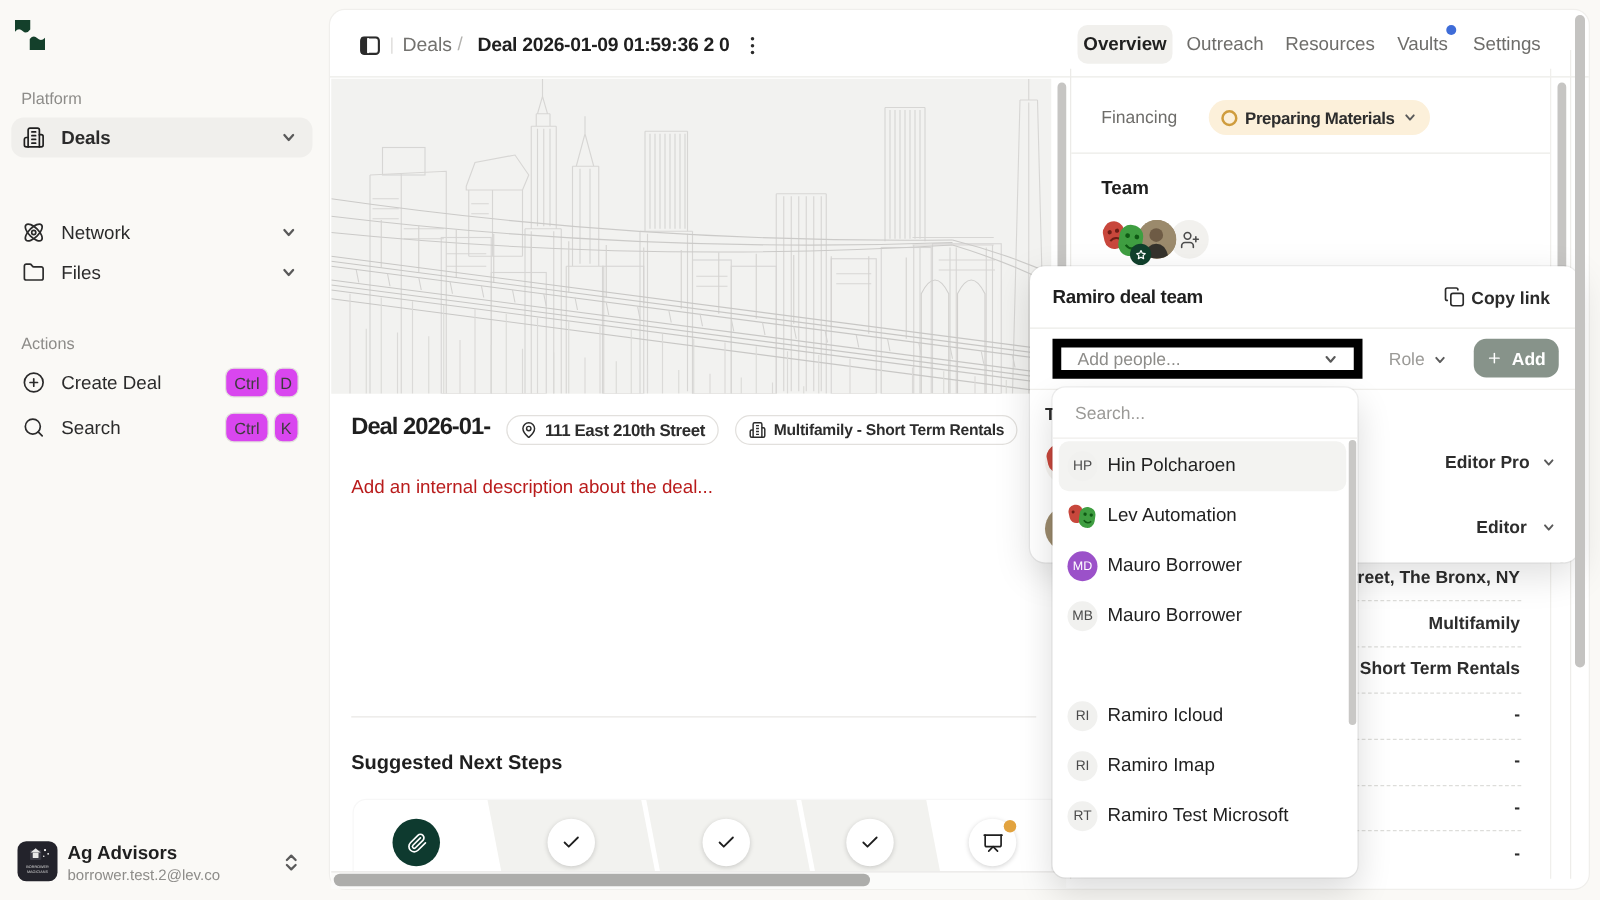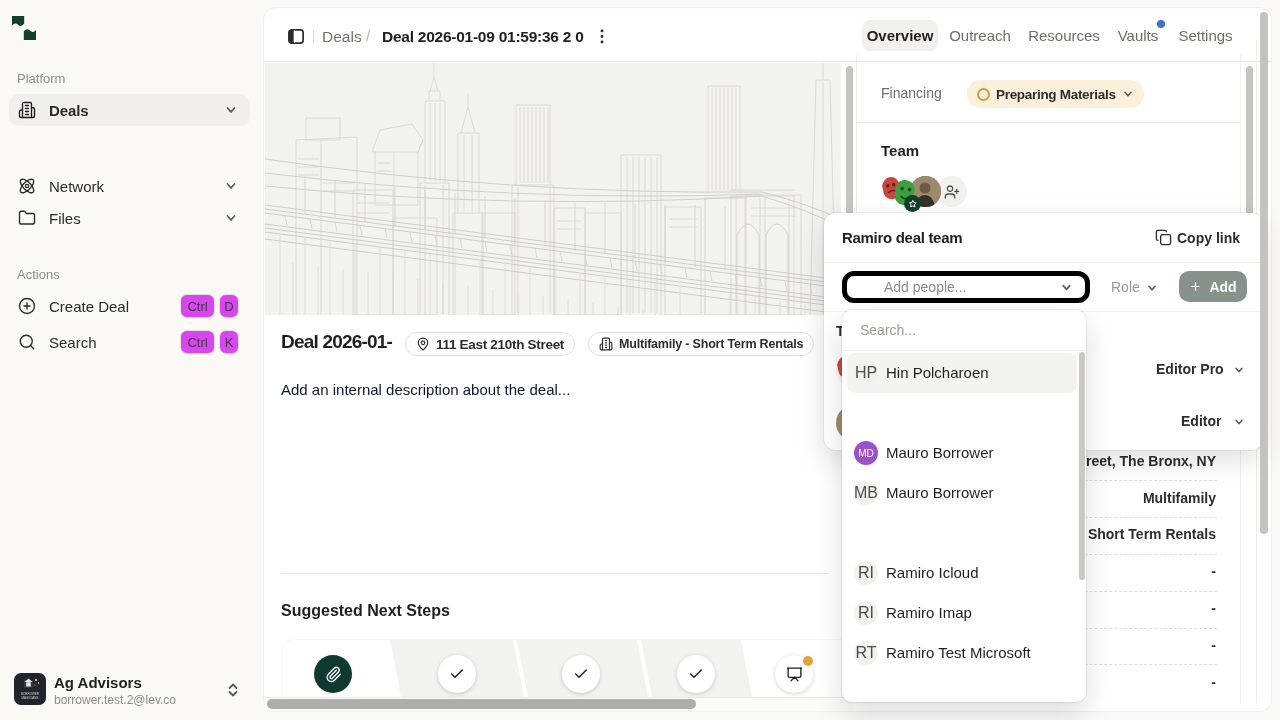--- a/index.html
+++ b/index.html
@@ -21,21 +21,21 @@
 
 #card { position:absolute; left:264px; top:8px; width:1007px; height:703px; background:#ffffff; border-radius:12px; box-shadow:0 0 0 1px rgba(0,0,0,0.04); }
 #header { position:absolute; left:0; top:0; width:1007px; height:54px; border-bottom:1px solid #ecebe8; }
 .tab { position:absolute; top:20px; height:31px; font-size:15px; color:#6e6d6a; display:flex; align-items:center; justify-content:center; }
 #skyline { position:absolute; left:265px; top:63px; width:576px; height:252px; background:#F2F2F0; overflow:hidden; z-index:0; }
 
 
 #popover { position:absolute; left:824px; top:213px; width:439px; height:237px; background:#fff; border-radius:12px; box-shadow:0 10px 30px rgba(0,0,0,0.13), 0 0 0 1px rgba(0,0,0,0.05); z-index:30; }
 #dropdown { position:absolute; left:842px; top:310px; width:244px; height:392px; background:#fff; border-radius:10px; box-shadow:0 12px 28px rgba(0,0,0,0.14), 0 0 0 1px rgba(0,0,0,0.06); z-index:40; overflow:hidden; }
 .dd-item { position:absolute; left:5px; width:230px; height:40px; }
-.dd-av { position:absolute; left:7px; top:8px; width:24px; height:24px; border-radius:50%; background:#f1f1ef; font-size:16px; color:#4c4c4c; display:flex; align-items:center; justify-content:center; }
+.dd-av { position:absolute; left:7px; top:8px; width:24px; height:24px; border-radius:50%; background:#f1f1ef; font-size:11px; color:#4c4c4c; display:flex; align-items:center; justify-content:center; }
 .dd-nm { position:absolute; left:39px; top:11px; font-size:15px; color:#1f1f1f; }
 
 .dashsep { position:absolute; left:880px; width:337px; border-top:1px dashed #ddddda; z-index:5; }
 .pv-val { position:absolute; right:55px; font-size:14px; font-weight:bold; color:#2d2d2d; z-index:5; white-space:nowrap; }
 </style>
 </head>
 <body>
 
 <div id="sidebar">
 
@@ -238,21 +238,21 @@
       <path d="M6 22V4a2 2 0 0 1 2-2h8a2 2 0 0 1 2 2v18Z"></path>
       <path d="M6 12H4a2 2 0 0 0-2 2v6a2 2 0 0 0 2 2h2"></path>
       <path d="M18 9h2a2 2 0 0 1 2 2v9a2 2 0 0 1-2 2h-2"></path>
       <path d="M10 6h4"></path>
       <path d="M10 10h4"></path>
       <path d="M10 14h4"></path>
       <path d="M10 18h4"></path>
     </svg>
   Multifamily - Short Term Rentals
 </div>
-<div class="abs" style="left:281px; top:381px; font-size:15px; color:#0f172a;">Add an internal description about the deal...</div>
+<div class="abs" style="left:281px; top:381px; font-size:15px; color:#b91c1c;">Add an internal description about the deal...</div>
 <div class="abs" style="left:281px; top:573px; width:548px; border-top:1px solid #e9e8e5;"></div>
 <div class="abs" style="left:281px; top:602px; font-size:16px; font-weight:bold; color:#1f1f1f;">Suggested Next Steps</div>
 
 <div class="abs" style="left:283px; top:640px; width:558px; height:57px; border-radius:10px 0 0 0; overflow:hidden; background:#fff; box-shadow:0 0 0 1px rgba(0,0,0,0.03);">
   <svg width="558" height="57" viewBox="0 0 558 57">
     <polygon points="107,0 230,0 241,57 118,57" fill="#f2f2ef"></polygon>
     <polygon points="234,0 354,0 365,57 245,57" fill="#f2f2ef"></polygon>
     <polygon points="358,0 458,0 469,57 369,57" fill="#f2f2ef"></polygon>
     <polygon points="559,0 575,0 575,57 570,57" fill="#f2f2ef"></polygon>
   </svg>
@@ -360,21 +360,21 @@
 
 <div id="popover">
   <div class="abs" style="left:18px; top:16px; font-size:15px; font-weight:bold; letter-spacing:-0.3px; color:#1f1f1f;">Ramiro deal team</div>
   <svg class="abs" style="left:331px; top:16px;" width="17" height="17" viewBox="0 0 24 24" fill="none" stroke="#2b2b2b" stroke-width="1.9" stroke-linecap="round" stroke-linejoin="round">
       <rect x="8" y="8" width="14" height="14" rx="2.5"></rect>
       <path d="M4 16c-1.1 0-2-.9-2-2V4c0-1.1.9-2 2-2h10c1.1 0 2 .9 2 2"></path>
     </svg>
   <div class="abs" style="left:353px; top:17px; font-size:14px; font-weight:bold; color:#2b2b2b;">Copy link</div>
   <div class="abs" style="left:0; top:49px; width:439px; border-top:1px solid #ecebe8;"></div>
 
-  <div class="abs" style="left:18px; top:58px; width:248px; height:32px; border:5px solid #000000; border-radius:12px; display:flex; align-items:center;padding-left:24px;">
+  <div class="abs" style="left:18px; top:58px; width:248px; height:32px; border:7px solid #000000; border-radius:0; display:flex; align-items:center;">
     <span style="margin-left:13px; font-size:14px; color:#8d8c89;">Add people...</span>
     <svg style="position:absolute; right:12px;" width="13" height="13" viewBox="0 0 14 14">
         <polyline points="3.5,5 7,9 10.5,5" class="chev"></polyline>
       </svg>
   </div>
   <div class="abs" style="left:287px; top:66px; font-size:14px; color:#9b9a97;">Role</div>
   <svg class="abs" style="left:322px; top:69px;" width="12" height="12" viewBox="0 0 14 14">
       <polyline points="3.5,5 7,9 10.5,5" class="chev"></polyline>
     </svg>
   <div class="abs" style="left:355px; top:58px; width:68px; height:31px; border-radius:10px; background:#87938a; display:flex; align-items:center; justify-content:center;">
@@ -415,20 +415,37 @@
 </div>
 
 <div id="dropdown">
   <div class="abs" style="left:18px; top:12px; font-size:14px; color:#9b9a97;">Search...</div>
   <div class="abs" style="left:0; top:40px; width:244px; border-top:1px solid #efeeec;"></div>
 
   <div class="dd-item" style="top:43px; background:#f3f3f1; border-radius:8px;">
     <div class="dd-av">HP</div>
       <div class="dd-nm">Hin Polcharoen</div>
   </div>
+  <div class="dd-item" style="top:83px;">
+    <div class="dd-av" style="background:transparent;">
+      <svg width="24" height="24" viewBox="0 0 36 36">
+          <g transform="rotate(-12 11 16)">
+            <rect x="2" y="4" width="17" height="22" rx="8" fill="#c8473c"></rect>
+            <circle cx="7.5" cy="12" r="1.8" fill="#6d1d16"></circle>
+          </g>
+          <g transform="rotate(8 24 20)">
+            <rect x="14" y="7" width="19" height="25" rx="9" fill="#3f9e41"></rect>
+            <circle cx="20.5" cy="16" r="2" fill="#0f5a14"></circle>
+            <circle cx="28" cy="16" r="2" fill="#0f5a14"></circle>
+            <path d="M20 23.5 q4.5 4.5 9 0" stroke="#0f5a14" stroke-width="1.9" fill="none"></path>
+          </g>
+        </svg>
+    </div>
+      <div class="dd-nm">Lev Automation</div>
+  </div>
   <div class="dd-item" style="top:123px;">
     <div class="dd-av" style="background:#9b51c9; color:#fff; font-size:10px;">MD</div>
       <div class="dd-nm">Mauro Borrower</div>
   </div>
   <div class="dd-item" style="top:163px;">
     <div class="dd-av">MB</div>
       <div class="dd-nm">Mauro Borrower</div>
   </div>
   <div class="dd-item" style="top:243px;">
     <div class="dd-av">RI</div>

